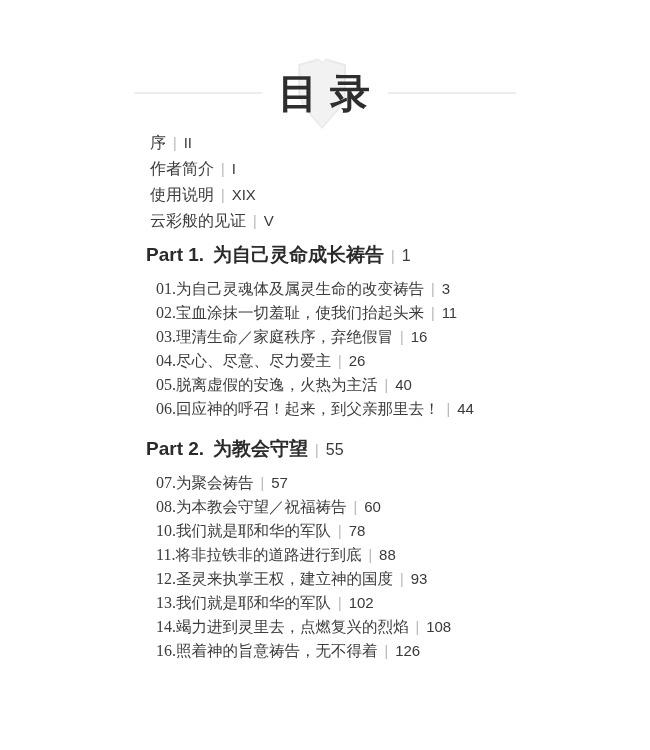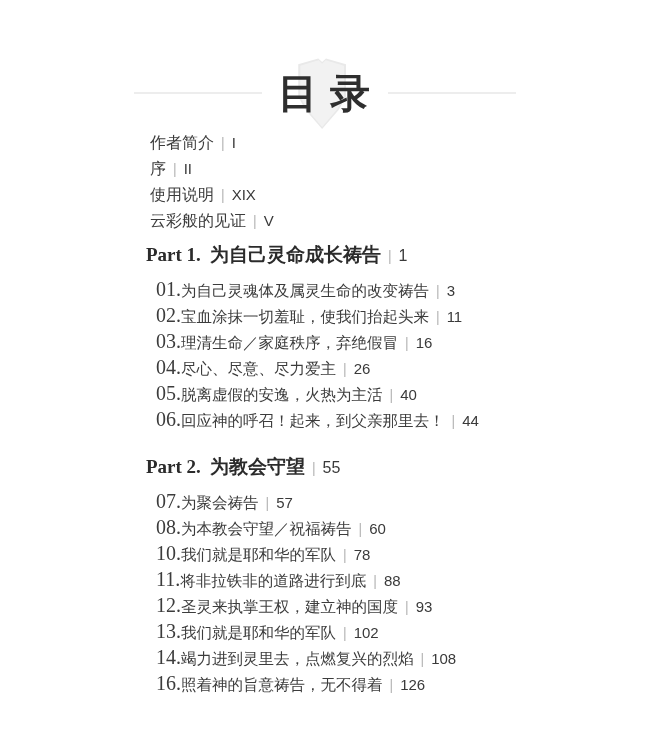--- a/index.html
+++ b/index.html
@@ -40,32 +40,32 @@
     color: #2e2e2e; white-space: nowrap;
   }
 
   
   .front-matter { position: absolute; top: 130px; left: 150px; }
   .fm-row { line-height: 26px; font-size: 16px; white-space: nowrap; }
 
   
   .part { position: absolute; left: 146px; }
   .part-1 { top: 240px; }
-  .part-2 { top: 452px; }
+  .part-2 { top: 434px; }
   .part-heading {
     margin: 0; line-height: 30px;
     font-size: 19px; font-weight: bold; color: #2b2b2b;
     white-space: nowrap;
   }
-  .part-label { font-family: Liberation Serif, serif; margin-right: 9px; }
+  .part-label { font-family: Liberation Sans, sans-serif; margin-right: 9px; }
   .items { margin: 6px 0 0 10px; }
   .item { line-height: 24px; font-size: 15.5px; white-space: nowrap; }
 
   
-  .no { font-family: "Liberation Serif", "DejaVu Serif", serif; font-size: 20px; }
+  .no { font-family: "Liberation Serif", "DejaVu Serif", serif; font-size: 16px; }
   .sep {
     color: #b5b5b5; margin: 0 7px;
     font-family: "Liberation Sans", "DejaVu Sans", sans-serif;
     font-weight: normal; font-size: 14px;
   }
   .pg, .roman, .part-page {
     font-family: "Liberation Sans", "DejaVu Sans", sans-serif;
     font-weight: normal; font-size: 15px; color: #3a3a3a;
   }
   .part-page { font-size: 16px; }
@@ -80,22 +80,22 @@
     <div class="title-wrap">
       <span class="shield">
           <span class="shield-inner"></span>
         </span>
       <h1 class="title">目录</h1>
     </div>
     <span class="rule"></span>
   </div>
 
   <div class="front-matter">
+    <div class="fm-row"><span>序</span><span class="sep">|</span><span class="roman">II</span></div>
     <div class="fm-row"><span>作者简介</span><span class="sep">|</span><span class="roman">I</span></div>
-    <div class="fm-row"><span>序</span><span class="sep">|</span><span class="roman">II</span></div>
     <div class="fm-row"><span>使用说明</span><span class="sep">|</span><span class="roman">XIX</span></div>
     <div class="fm-row"><span>云彩般的见证</span><span class="sep">|</span><span class="roman">V</span></div>
   </div>
 
   <section class="part part-1">
     <h2 class="part-heading"><span class="part-label">Part 1.</span><span>为自己灵命成长祷告</span><span class="sep">|</span><span class="part-page">1</span></h2>
     <div class="items">
       <div class="item"><span class="no">01.</span><span>为自己灵魂体及属灵生命的改变祷告</span><span class="sep">|</span><span class="pg">3</span></div>
       <div class="item"><span class="no">02.</span><span>宝血涂抹一切羞耻，使我们抬起头来</span><span class="sep">|</span><span class="pg">11</span></div>
       <div class="item"><span class="no">03.</span><span>理清生命／家庭秩序，弃绝假冒</span><span class="sep">|</span><span class="pg">16</span></div>

